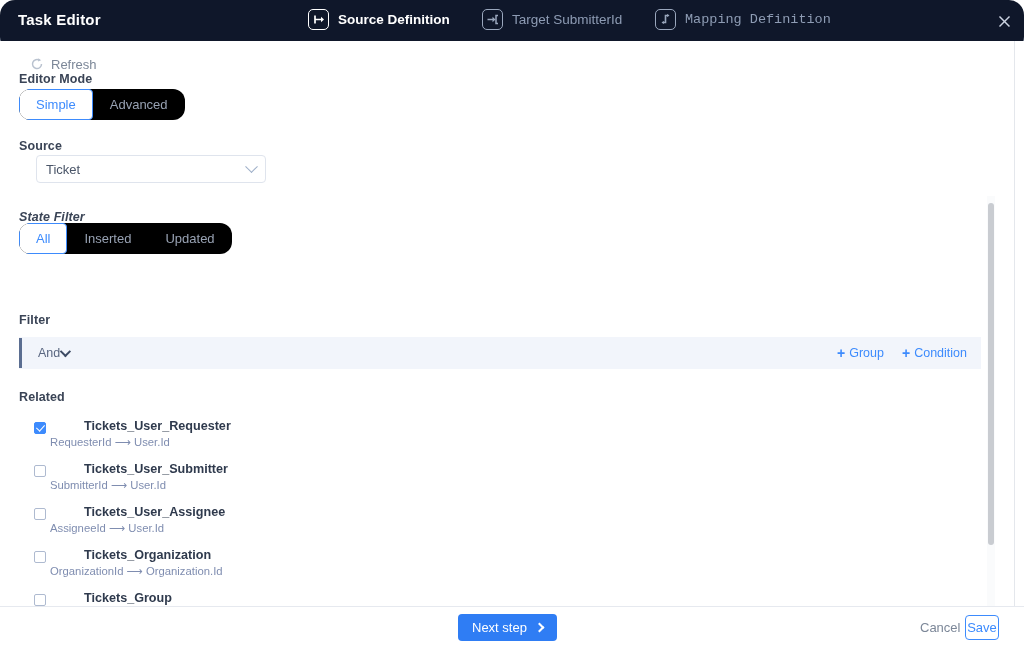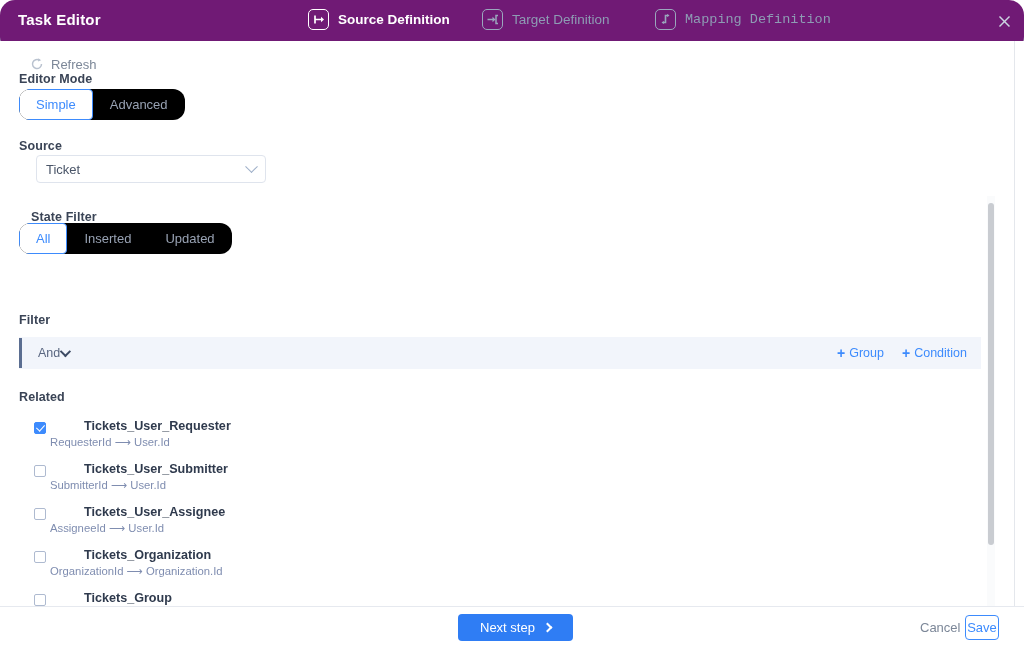--- a/index.html
+++ b/index.html
@@ -7,21 +7,21 @@
     width: 1024px; height: 648px;
     font-family: "Liberation Sans", sans-serif;
     background: #ffffff;
     overflow: hidden;
   }
 
   
   .header {
     position: absolute; left: 0; top: 0;
     width: 1024px; height: 52px;
-    background: #701a75;
+    background: #0f172a;
     border-bottom: 1px solid #5a6986;
     display: flex; align-items: center; border-radius: 15px;
   }
   .header-title {
     position: absolute; left: 18px; top: 11px;
     color: #ffffff; font-size: 15px; font-weight: 600;
     letter-spacing: .2px;
   }
   .nav-item {
     position: absolute; top: 9px;
@@ -164,21 +164,21 @@
     width: 1024px; height: 42px; background: #ffffff;
     border-top: 1px solid #e6e9ef;
   }
   .refresh {
     position: absolute; left: 30px; top: 13px;
     display: flex; align-items: flex-start; gap: 7px; cursor: pointer; margin-top: 44px;
   }
   .refresh-label { font-size: 13px; color: #7c8798; }
   .next-step {
     position: absolute; left: 458px; top: 614px;
-    height: 27px; padding: 0 22px; background: #2f7df4;
+    height: 27px; padding: 0 14px; background: #2f7df4;
     border-radius: 4px; color: #fff; font-size: 13px;
     display: flex; align-items: center; gap: 9px; cursor: pointer;
   }
   .chev-w {
     width: 7px; height: 7px; border-right: 2px solid #fff;
     border-bottom: 2px solid #fff; transform: rotate(-45deg);
   }
   .cancel-btn {
     position: absolute; left: 920px; top: 620px;
     font-size: 13px; color: #7c8798; cursor: pointer;
@@ -209,21 +209,21 @@
   </div>
 
   <div class="nav-item n1">
     <span class="nav-icon">
       <svg width="13" height="13" viewBox="0 0 13 13">
         <line x1="1.5" y1="6.5" x2="7.5" y2="6.5" stroke="#9aa7bd" stroke-width="1.5"></line>
         <polygon points="6.5,3.8 9.5,6.5 6.5,9.2" fill="#9aa7bd"></polygon>
         <path d="M12,2.5 L10,2.5 L10,10.5 L12,10.5" fill="none" stroke="#9aa7bd" stroke-width="1.5"></path>
       </svg>
     </span>
-    <span class="nav-label">Target Definition</span>
+    <span class="nav-label">Target SubmitterId</span>
   </div>
 
   <div class="nav-item n2">
     <span class="nav-icon">
       <svg width="13" height="13" viewBox="0 0 13 13">
         <path d="M9.5,2.5 L6.5,2.5 L6.5,9.5 L3.5,9.5" fill="none" stroke="#9aa7bd" stroke-width="1.6"></path>
         <polygon points="8,1 10.5,2.5 8,4" fill="#9aa7bd"></polygon>
         <polygon points="5,8 2.5,9.5 5,11" fill="#9aa7bd"></polygon>
       </svg>
     </span>
@@ -246,21 +246,21 @@
       <div class="seg on">Simple</div>
       <div class="seg">Advanced</div>
     </div>
 
     <div style="position:absolute;left:19px;top:98px;" class="field-label">Source</div>
     <div class="select" style="position:absolute;left:36px;top:114px;">
       <span class="select-value">Ticket</span>
       <span class="chev"></span>
     </div>
 
-    <div style="position:absolute;left:31px;top:169px;" class="field-label">State Filter</div>
+    <div style="position:absolute;left:19px;top:169px;font-style:italic;" class="field-label">State Filter</div>
     <div class="segmented" style="position:absolute;left:19px;top:182px;">
       <div class="seg on">All</div>
       <div class="seg">Inserted</div>
       <div class="seg">Updated</div>
     </div>
 
     <div style="position:absolute;left:19px;top:272px;" class="field-label">Filter</div>
     <div class="filter-bar">
       <div class="filter-accent"></div>
       <div class="filter-logic">

